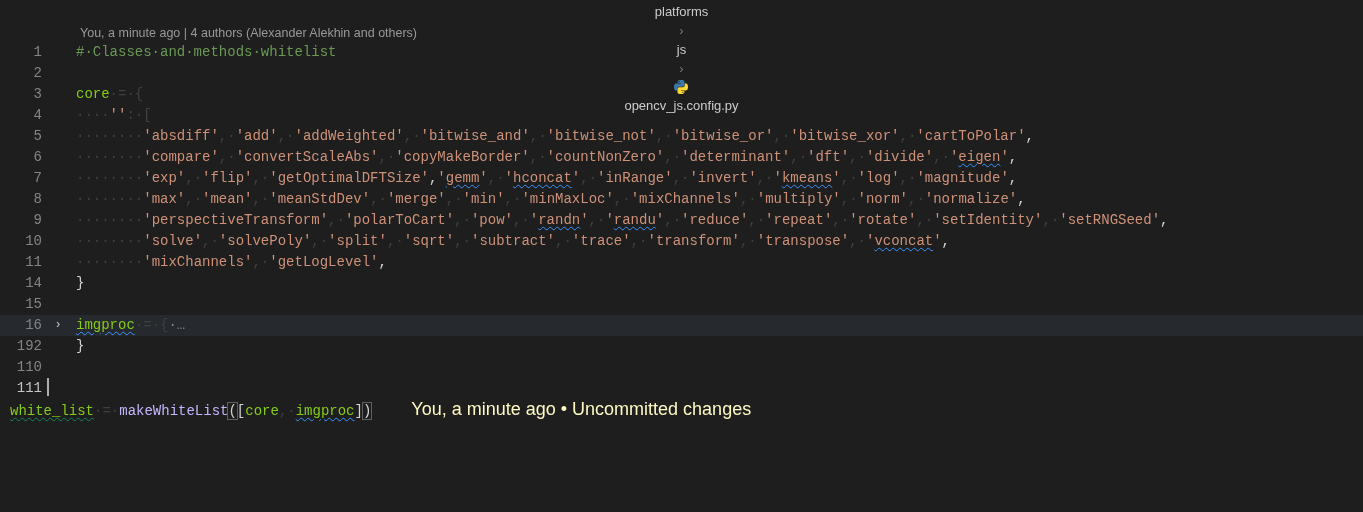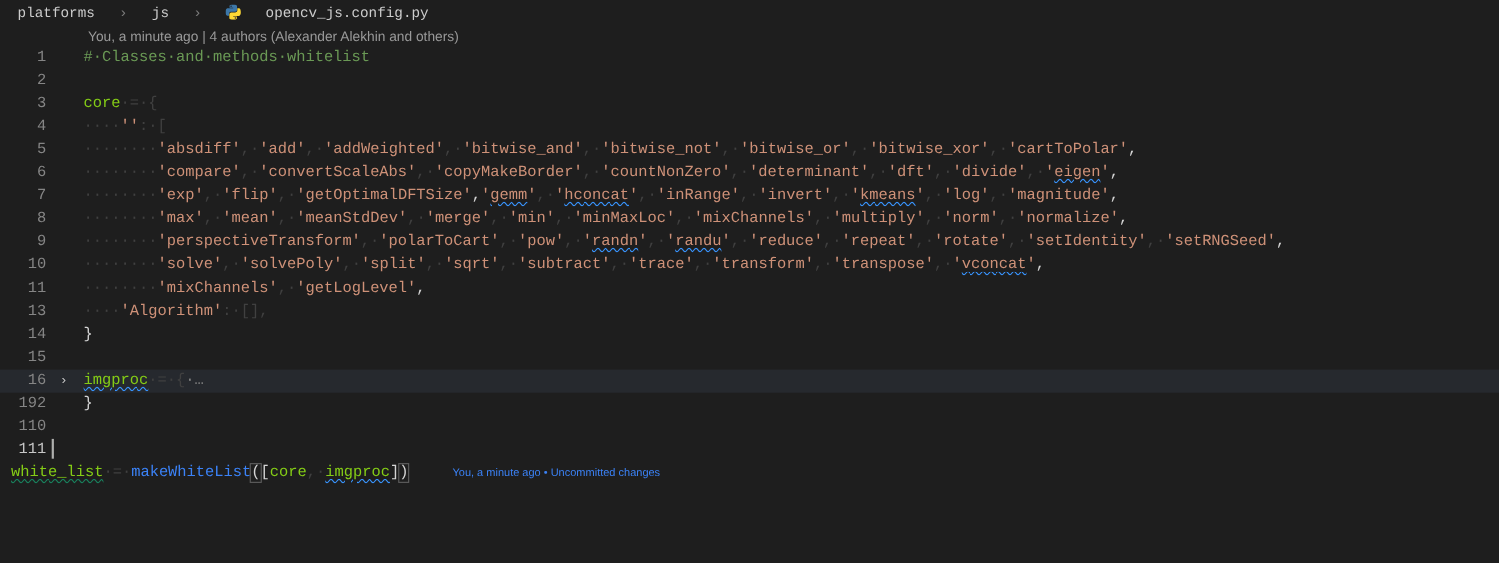--- a/index.html
+++ b/index.html
@@ -11,23 +11,24 @@
     width: 1363px;
     height: 512px;
     overflow: hidden;
   }
   .breadcrumb {
     padding: 4px 16px;
     font-size: 13px;
     color: #cccccc;
     display: flex;
     align-items: center;
-    gap: 20px;
+    gap: 4px;
     height: 22px;
-    font-family: Liberation Mono, monospace;
+    font-family: Liberation Sans, sans-serif;
+    flex-direction: column;
   }
   .breadcrumb .sep { color: #7a7a7a; margin: 0 2px; }
   .py-icon {
     display: inline-flex;
     align-items: center;
     margin-right: 2px;
   }
   .codelens {
     color: #999999;
     font-size: 12.5px;
@@ -64,28 +65,28 @@
   .code {
     flex: 1;
     padding-left: 10px;
   }
   .line.cursor-line .gutter { color: #c6c6c6; }
   .ws { color: #404040; }
   .comment { color: #6A9955; }
   .str { color: #ce9178; }
   .var { color: #84cc16; text-align: right; }
   .punc { color: #d4d4d4; }
-  .fn { color: #3b82f6; }
+  .fn { color: #c4b5fd; }
   .sq { text-decoration: underline wavy #3794ff; text-decoration-thickness: 1px; text-underline-offset: 2px;}
   .sqg { text-decoration: underline wavy #17825d; text-decoration-thickness: 1px; text-underline-offset: 2px;}
   .fold-dots { color: #808080; }
   .inline-blame {
-    color: #3b82f6;
+    color: #fef9c3;
     font-family: -apple-system, 'Segoe UI', sans-serif;
-    font-size: 10px;
+    font-size: 18px;
     margin-left: 40px;
   }
   .cursor-bar {
     position: absolute;
     left: 47px;
     width: 2px;
     height: 18px;
     background: #aeafad;
   }
   .line.cursor-line { position: relative; flex-direction: column; }
@@ -128,21 +129,20 @@
 
 <div class="line"><span class="gutter">8</span><span class="fold"></span><span class="code"><span class="ws">········</span><span class="str">'<span>max</span>'</span><span class="ws">,·</span><span class="str">'<span>mean</span>'</span><span class="ws">,·</span><span class="str">'<span>meanStdDev</span>'</span><span class="ws">,·</span><span class="str">'<span>merge</span>'</span><span class="ws">,·</span><span class="str">'<span>min</span>'</span><span class="ws">,·</span><span class="str">'<span>minMaxLoc</span>'</span><span class="ws">,·</span><span class="str">'<span>mixChannels</span>'</span><span class="ws">,·</span><span class="str">'<span>multiply</span>'</span><span class="ws">,·</span><span class="str">'<span>norm</span>'</span><span class="ws">,·</span><span class="str">'<span>normalize</span>'</span><span class="punc">,</span></span></div>
 
 <div class="line"><span class="gutter">9</span><span class="fold"></span><span class="code"><span class="ws">········</span><span class="str">'<span>perspectiveTransform</span>'</span><span class="ws">,·</span><span class="str">'<span>polarToCart</span>'</span><span class="ws">,·</span><span class="str">'<span>pow</span>'</span><span class="ws">,·</span><span class="str">'<span class="sq">randn</span>'</span><span class="ws">,·</span><span class="str">'<span class="sq">randu</span>'</span><span class="ws">,·</span><span class="str">'<span>reduce</span>'</span><span class="ws">,·</span><span class="str">'<span>repeat</span>'</span><span class="ws">,·</span><span class="str">'<span>rotate</span>'</span><span class="ws">,·</span><span class="str">'<span>setIdentity</span>'</span><span class="ws">,·</span><span class="str">'<span>setRNGSeed</span>'</span><span class="punc">,</span></span></div>
 
 <div class="line"><span class="gutter">10</span><span class="fold"></span><span class="code"><span class="ws">········</span><span class="str">'<span>solve</span>'</span><span class="ws">,·</span><span class="str">'<span>solvePoly</span>'</span><span class="ws">,·</span><span class="str">'<span>split</span>'</span><span class="ws">,·</span><span class="str">'<span>sqrt</span>'</span><span class="ws">,·</span><span class="str">'<span>subtract</span>'</span><span class="ws">,·</span><span class="str">'<span>trace</span>'</span><span class="ws">,·</span><span class="str">'<span>transform</span>'</span><span class="ws">,·</span><span class="str">'<span>transpose</span>'</span><span class="ws">,·</span><span class="str">'<span class="sq">vconcat</span>'</span><span class="punc">,</span></span></div>
 
 <div class="line"><span class="gutter">11</span><span class="fold"></span><span class="code"><span class="ws">········</span><span class="str">'<span>mixChannels</span>'</span><span class="ws">,·</span><span class="str">'<span>getLogLevel</span>'</span><span class="punc">,</span></span></div>
 
 
-<div class="line"><span class="gutter">13</span><span class="fold"></span><span class="code"><span class="ws">····</span><span class="str">'Algorithm'</span><span class="ws">:·[],</span></span></div>
 
 <div class="line"><span class="gutter">14</span><span class="fold"></span><span class="code"><span class="punc">}</span></span></div>
 
 <div class="line"><span class="gutter">15</span><span class="fold"></span><span class="code"></span></div>
 
 <div class="line hl"><span class="gutter">16</span><span class="fold">›</span><span class="code"><span class="var sq">imgproc</span><span class="ws">·=·{</span><span class="fold-dots">·…</span></span></div>
 
 <div class="line"><span class="gutter">192</span><span class="fold"></span><span class="code"><span class="punc">}</span></span></div>
 
 <div class="line"><span class="gutter">110</span><span class="fold"></span><span class="code"></span></div>

